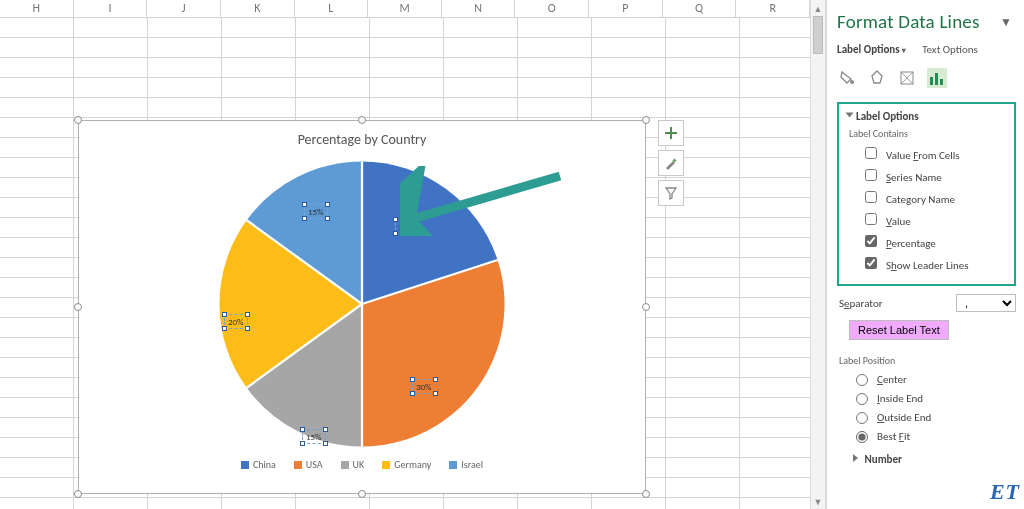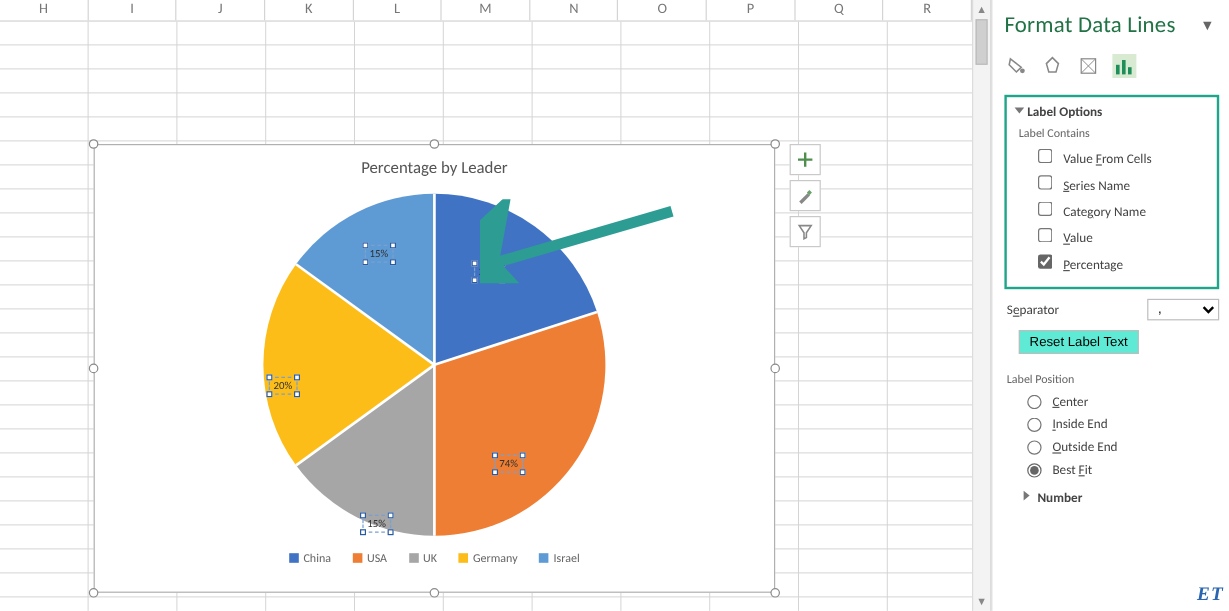--- a/index.html
+++ b/index.html
@@ -153,29 +153,29 @@
   }
   .tp-check { accent-color:#666; }
   .tp-radio { accent-color:#666; }
   u.ul { text-decoration:underline; text-decoration-color:#555; }
   .tp-row-generic { font-size:11px; color:#444; margin:8px 0 4px 2px; display:flex; align-items:center;}
   .tp-select {
     margin-left:auto; width:60px; height:18px; border:1px solid #bdbdbd; font-size:11px;
     background:#fff; padding-left:4px;
   }
   .tp-button {
-    border:1px solid #bdbdbd; background:#5eead4; font-size:11px; padding:3px 8px;
+    border:1px solid #bdbdbd; background:#f0abfc; font-size:11px; padding:3px 8px;
     margin:4px 0 4px 12px; display:inline-block;
   }
   .tp-number-sec { margin-top:10px; font-size:11px; color:#444;padding-left:16px; }
 
   
   .et-mark {
     position:absolute; right:4px; bottom:4px; font-family:Georgia, "Times New Roman", serif;
-    font-weight:700; font-style:italic; color:#2965b0; font-size:16px; letter-spacing:1px;
+    font-weight:700; font-style:italic; color:#2965b0; font-size:22px; letter-spacing:1px;
   }
 </style>
 </head>
 <body>
 
 <div class="col-headers">
   <div>H</div>
   <div>I</div>
   <div>J</div>
   <div>K</div>
@@ -201,21 +201,21 @@
 <div class="chart-container">
   <div class="sel-handle sh-tl"></div>
   <div class="sel-handle sh-tr"></div>
   <div class="sel-handle sh-bl"></div>
   <div class="sel-handle sh-br"></div>
   <div class="sel-handle sh-tc"></div>
   <div class="sel-handle sh-bc"></div>
   <div class="sel-handle sh-ml"></div>
   <div class="sel-handle sh-mr"></div>
 
-  <div class="chart-title">Percentage by Leader</div>
+  <div class="chart-title">Percentage by Country</div>
 
   <div class="chart-plot">
 
     <svg viewBox="0 0 200 200">
       <g transform="translate(100 100)">
 
         <path d="M0 0 L 0 -95 A95 95 0 0 1 90.35 -29.36 Z" fill="#4173c4"></path>
 
         <path d="M0 0 L 90.35 -29.36 A95 95 0 0 1 0 95 Z" fill="#ee7e33"></path>
 
@@ -236,21 +236,21 @@
     </svg>
 
     <div class="data-label" style="left:183px; top:65px;">
       <span>20%</span>
       <div class="dl-handle" style="left:-3px;top:-3px"></div>
       <div class="dl-handle" style="right:-3px;top:-3px"></div>
       <div class="dl-handle" style="left:-3px;bottom:-3px"></div>
       <div class="dl-handle" style="right:-3px;bottom:-3px"></div>
     </div>
     <div class="data-label" style="left:200px; top:225px;">
-      <span>74%</span>
+      <span>30%</span>
       <div class="dl-handle" style="left:-3px;top:-3px"></div>
       <div class="dl-handle" style="right:-3px;top:-3px"></div>
       <div class="dl-handle" style="left:-3px;bottom:-3px"></div>
       <div class="dl-handle" style="right:-3px;bottom:-3px"></div>
     </div>
     <div class="data-label" style="left:90px; top:275px;">
       <span>15%</span>
       <div class="dl-handle" style="left:-3px;top:-3px"></div>
       <div class="dl-handle" style="right:-3px;top:-3px"></div>
       <div class="dl-handle" style="left:-3px;bottom:-3px"></div>
@@ -324,20 +324,24 @@
     </defs>
     <line x1="160" y1="10" x2="16" y2="52" stroke="#2d9d94" stroke-width="9" marker-end="url(#ah)"></line>
   </svg>
 </div>
 
 <div class="task-pane">
   <div class="tp-title-row">
     <div class="tp-title">Format Data Lines</div>
     <div class="tp-dd">▼</div>
   </div>
+  <div class="tp-tabs">
+    <span class="tab active"><span>Label Options</span><span class="ch">▾</span></span>
+    <span class="tab">Text Options</span>
+  </div>
   <div class="tp-icons">
     <div class="tp-ico">
       <svg width="18" height="18" viewBox="0 0 18 18">
           <path d="M4 3 L13 10 L9 14 L3 8 Z" fill="none" stroke="#888" stroke-width="1.3"></path>
           <circle cx="14" cy="13" r="2" fill="#888"></circle>
         </svg>
     </div>
     <div class="tp-ico">
       <svg width="18" height="18" viewBox="0 0 18 18">
           <polygon points="9,2 14,7 12,14 6,14 4,7" fill="none" stroke="#888" stroke-width="1.3"></polygon>
@@ -374,20 +378,24 @@
       <input type="checkbox" class="tp-check" style=""> 
         <span>Cate<u class="ul">g</u>ory Name</span>
     </label>
     <label class="tp-check-row">
       <input type="checkbox" class="tp-check" style=""> 
         <span><u class="ul">V</u>alue</span>
     </label>
     <label class="tp-check-row">
       <input type="checkbox" class="tp-check" checked="" style=""> 
         <span><u class="ul">P</u>ercentage</span>
+    </label>
+    <label class="tp-check-row">
+      <input type="checkbox" class="tp-check" checked="" style=""> 
+        <span>S<u class="ul">h</u>ow Leader Lines</span>
     </label>
   </div>
 
   <div class="tp-row-generic">
     <span>S<u class="ul">e</u>parator</span>
     <select class="tp-select">
       <option>,</option>
     </select>
   </div>
 

